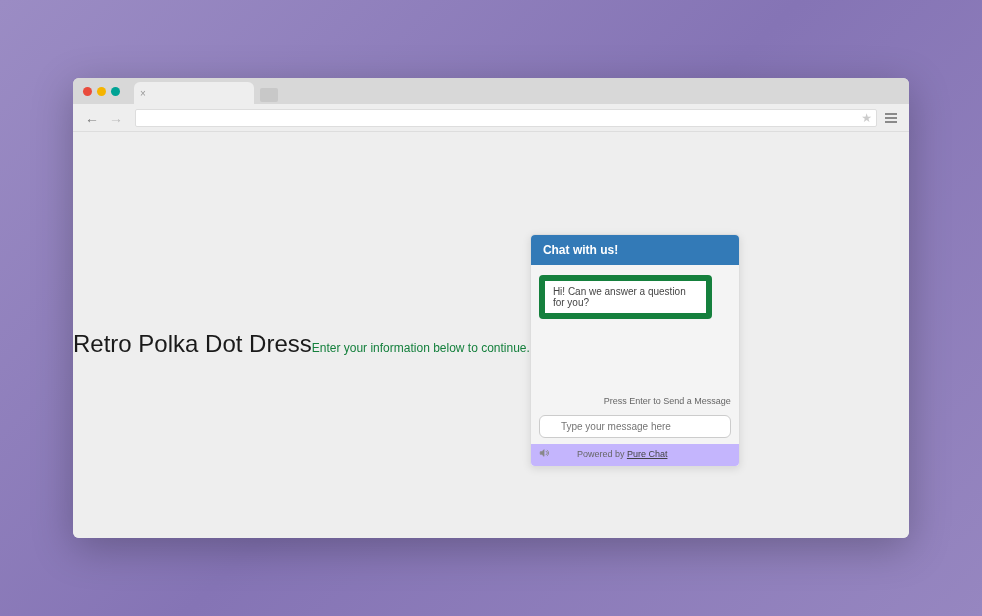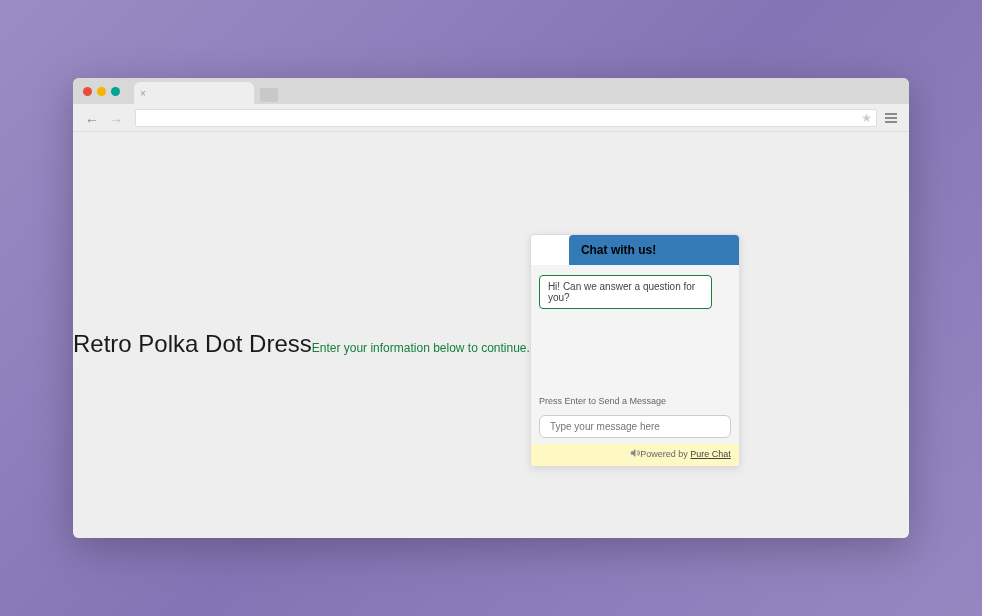--- a/index.html
+++ b/index.html
@@ -146,73 +146,73 @@
   width: 210px;
   background: #fff;
   border: 1px solid #ddd;
   border-radius: 4px;
   box-shadow: 0 2px 8px rgba(0,0,0,0.1);
   display: flex;
   flex-direction: column;
 }
 .chat-header {
   background: #337ab7;
-  color: #000000;
+  color: #ffffff;
   padding: 8px 12px;
   font-size: 12px;
   font-weight: 600;
   border-radius: 4px 4px 0 0;
-  margin-left: 38px;
 }
 .chat-body {
   background: #f4f4f4;
   padding: 10px 8px 6px 8px;
   min-height: 150px;
   display: flex;
   flex-direction: column;
 }
 .chat-bubble {
   background: #fff;
-  border: 1px solid #15803d;
+  border: 6px solid #15803d;
   border-radius: 4px;
   padding: 5px 8px;
   font-size: 10px;
   color: #444;
   align-self: flex-start;
   max-width: 90%;
 }
 .chat-hint {
   font-size: 9px;
   color: #666;
-  text-align: left;
+  text-align: right;
   margin: 4px 0 3px 0;
 }
 .chat-input-wrap {
   padding: 0 8px 6px 8px;
   background: #f4f4f4;
 }
 .chat-input {
   width: 100%;
   border: 1px solid #ccc;
   border-radius: 6px;
-  padding: 5px 10px;
+  padding: 5px 21px;
   font-size: 10px;
   color: #888;
   background: #fff;
   outline: none;
 }
 .chat-footer {
-  background: #fef9c3;
+  background: #c4b5fd;
   padding: 4px 8px 6px 8px;
   display: flex;
-  justify-content: flex-end;
+  justify-content: flex-start;
   align-items: center;
   font-size: 9px;
   color: #666;
   border-radius: 0 0 4px 4px;
+  gap: 28px;
 }
 .sound-icon {
   color: #888;
   font-size: 10px;
 }
 .powered {
   font-size: 9px;
   color: #666;
 }
 .powered a {

